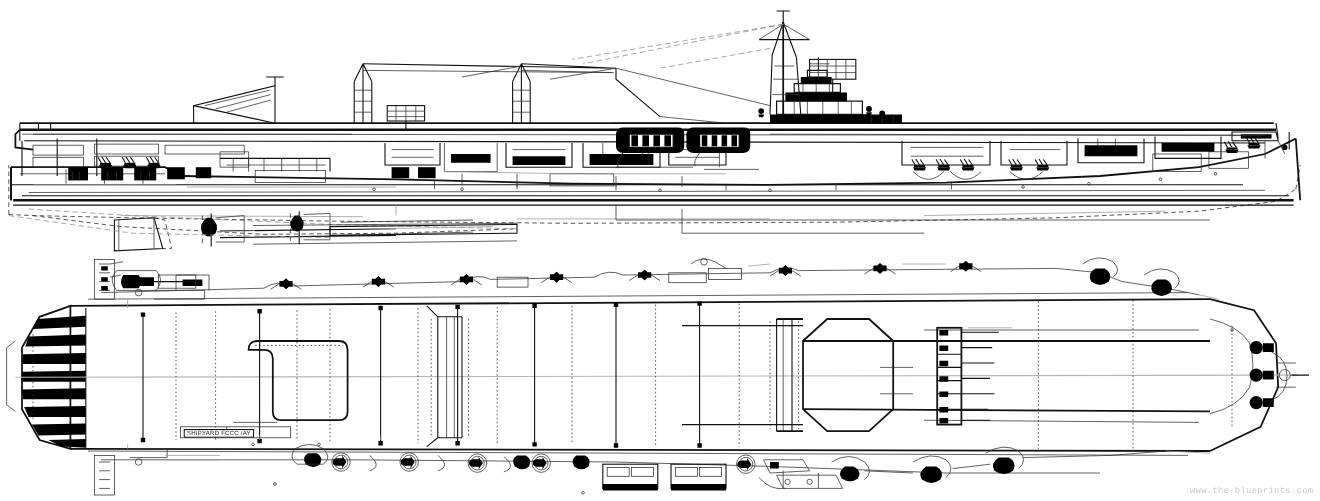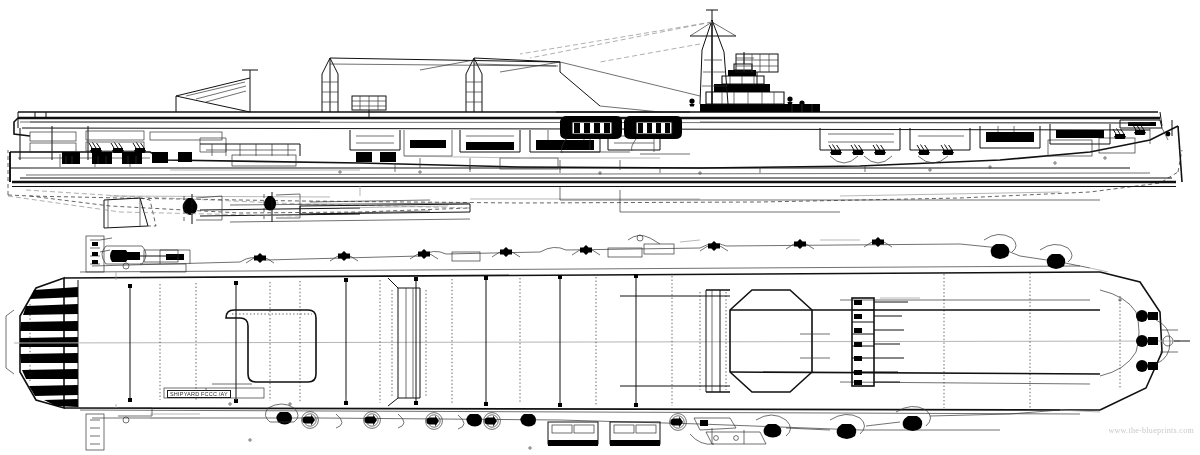--- a/index.html
+++ b/index.html
@@ -1,21 +1,21 @@
 <!DOCTYPE html>
 <html><head>
 <meta charset="utf-8">
 <style>
   html,body{margin:0;padding:0;background:#ffffff;}
   body{width:1200px;height:455px;overflow:hidden;
        font-family:"Liberation Sans", sans-serif;position:relative;}
   #sheet{position:absolute;inset:0;width:1200px;height:455px;background:#fff;}
   #sheet svg{display:block;width:1200px;height:455px;}
-  .wm{position:absolute;right:6px;bottom:20px;font-size:8px;color:#c9c9c9;
-      letter-spacing:.3px;font-family:Liberation Serif, serif;
+  .wm{position:absolute;right:6px;bottom:4px;font-size:8px;color:#c9c9c9;
+      letter-spacing:.3px;font-family:Liberation Mono, monospace;
       user-select:none;white-space:nowrap;}
   .deckcode{position:absolute;left:167px;top:390px;font-size:5.5px;color:#2a2a2a;
       font-family:"Liberation Sans", sans-serif;letter-spacing:.2px;
       border:0.6px solid #1a1a1a;padding:0px 2px;background:#fff;white-space:nowrap;}
 </style>
 </head>
 <body>
 
 <div id="sheet">
 <svg viewBox="0 0 1200 455" xmlns="http://www.w3.org/2000/svg">

